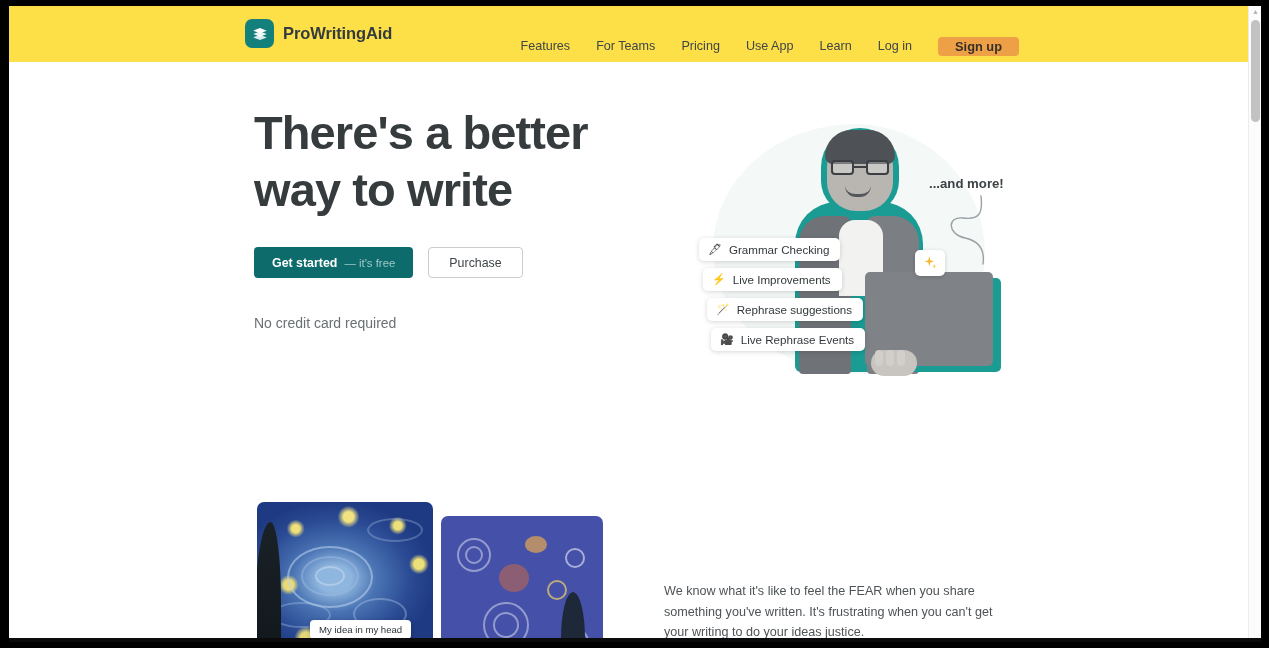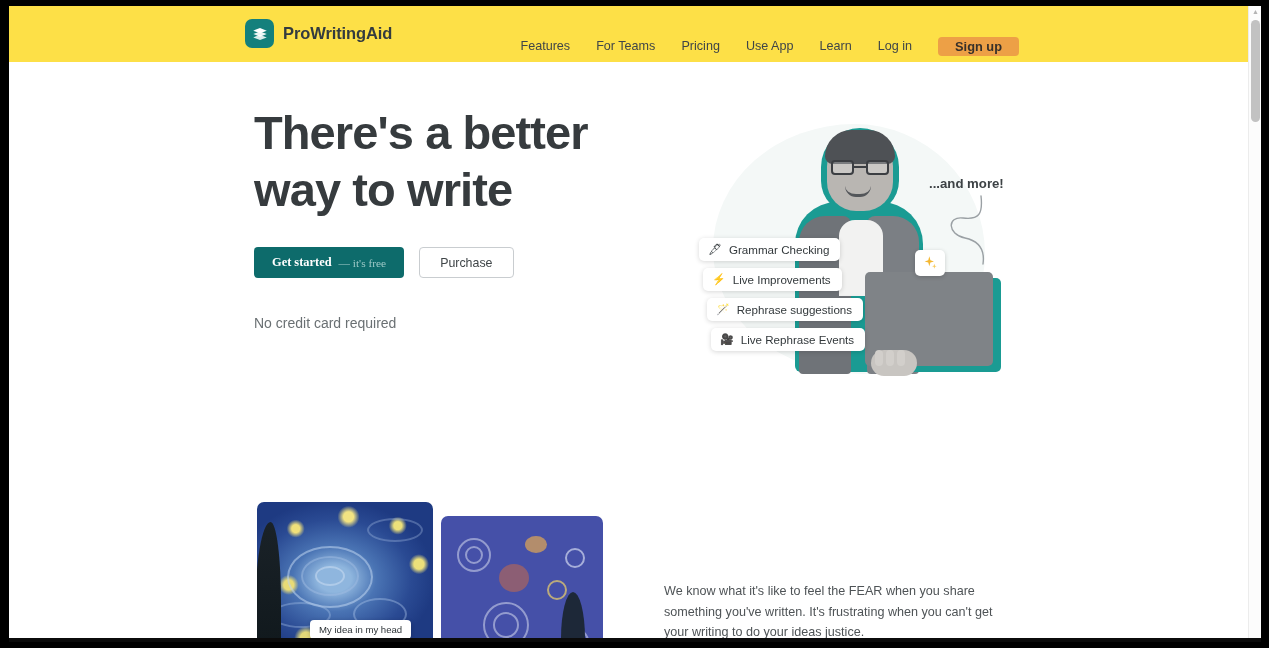--- a/index.html
+++ b/index.html
@@ -122,21 +122,21 @@
   #get-started-btn {
     background: #0d6b6b;
     border: none;
     border-radius: 4px;
     height: 31px;
     padding: 0 18px;
     display: flex;
     align-items: center;
     gap: 7px;
     cursor: pointer;
-    font-family: Liberation Serif, serif;
+    font-family: Liberation Sans, sans-serif;
   }
   #gs-label { color: #ffffff; font-size: 12.4px; font-weight: bold; }
   #gs-sub   { color: #9ec9c7; font-size: 11.4px; }
   #purchase-btn {
     background: #ffffff;
     border: 1px solid #c9cdd0;
     border-radius: 4px;
     height: 31px;
     padding: 0 20px;
     color: #3f4548;

